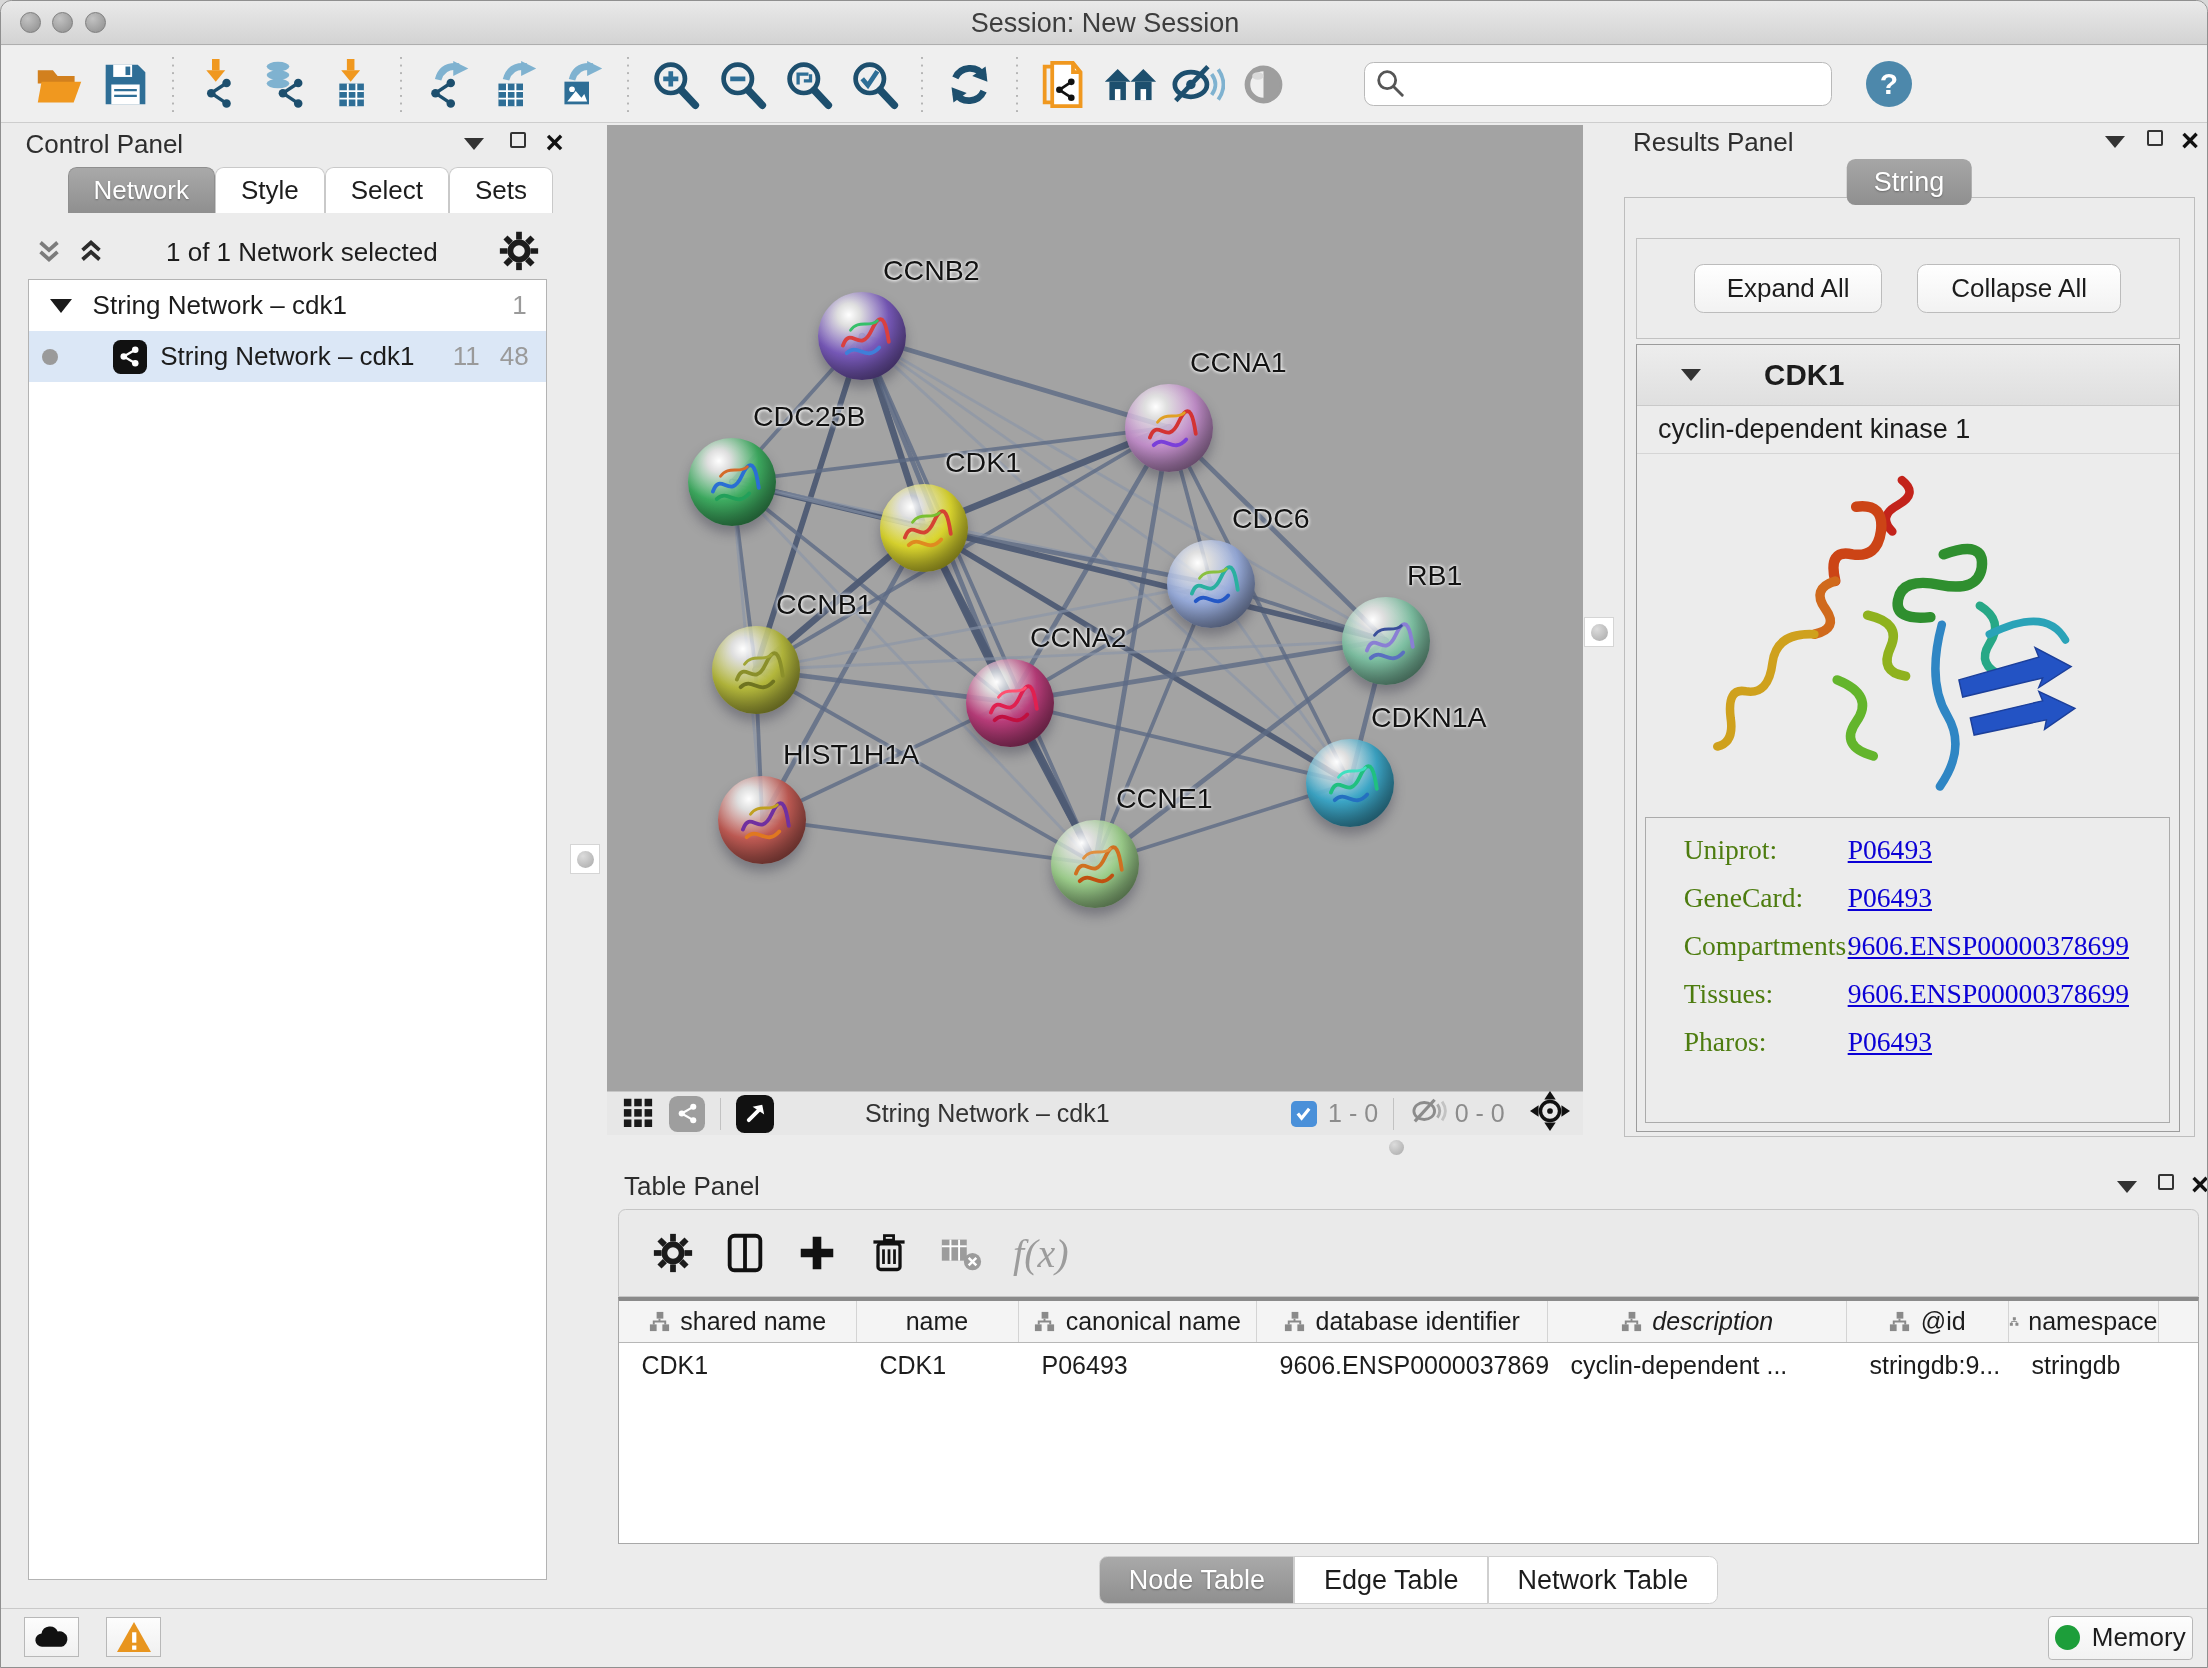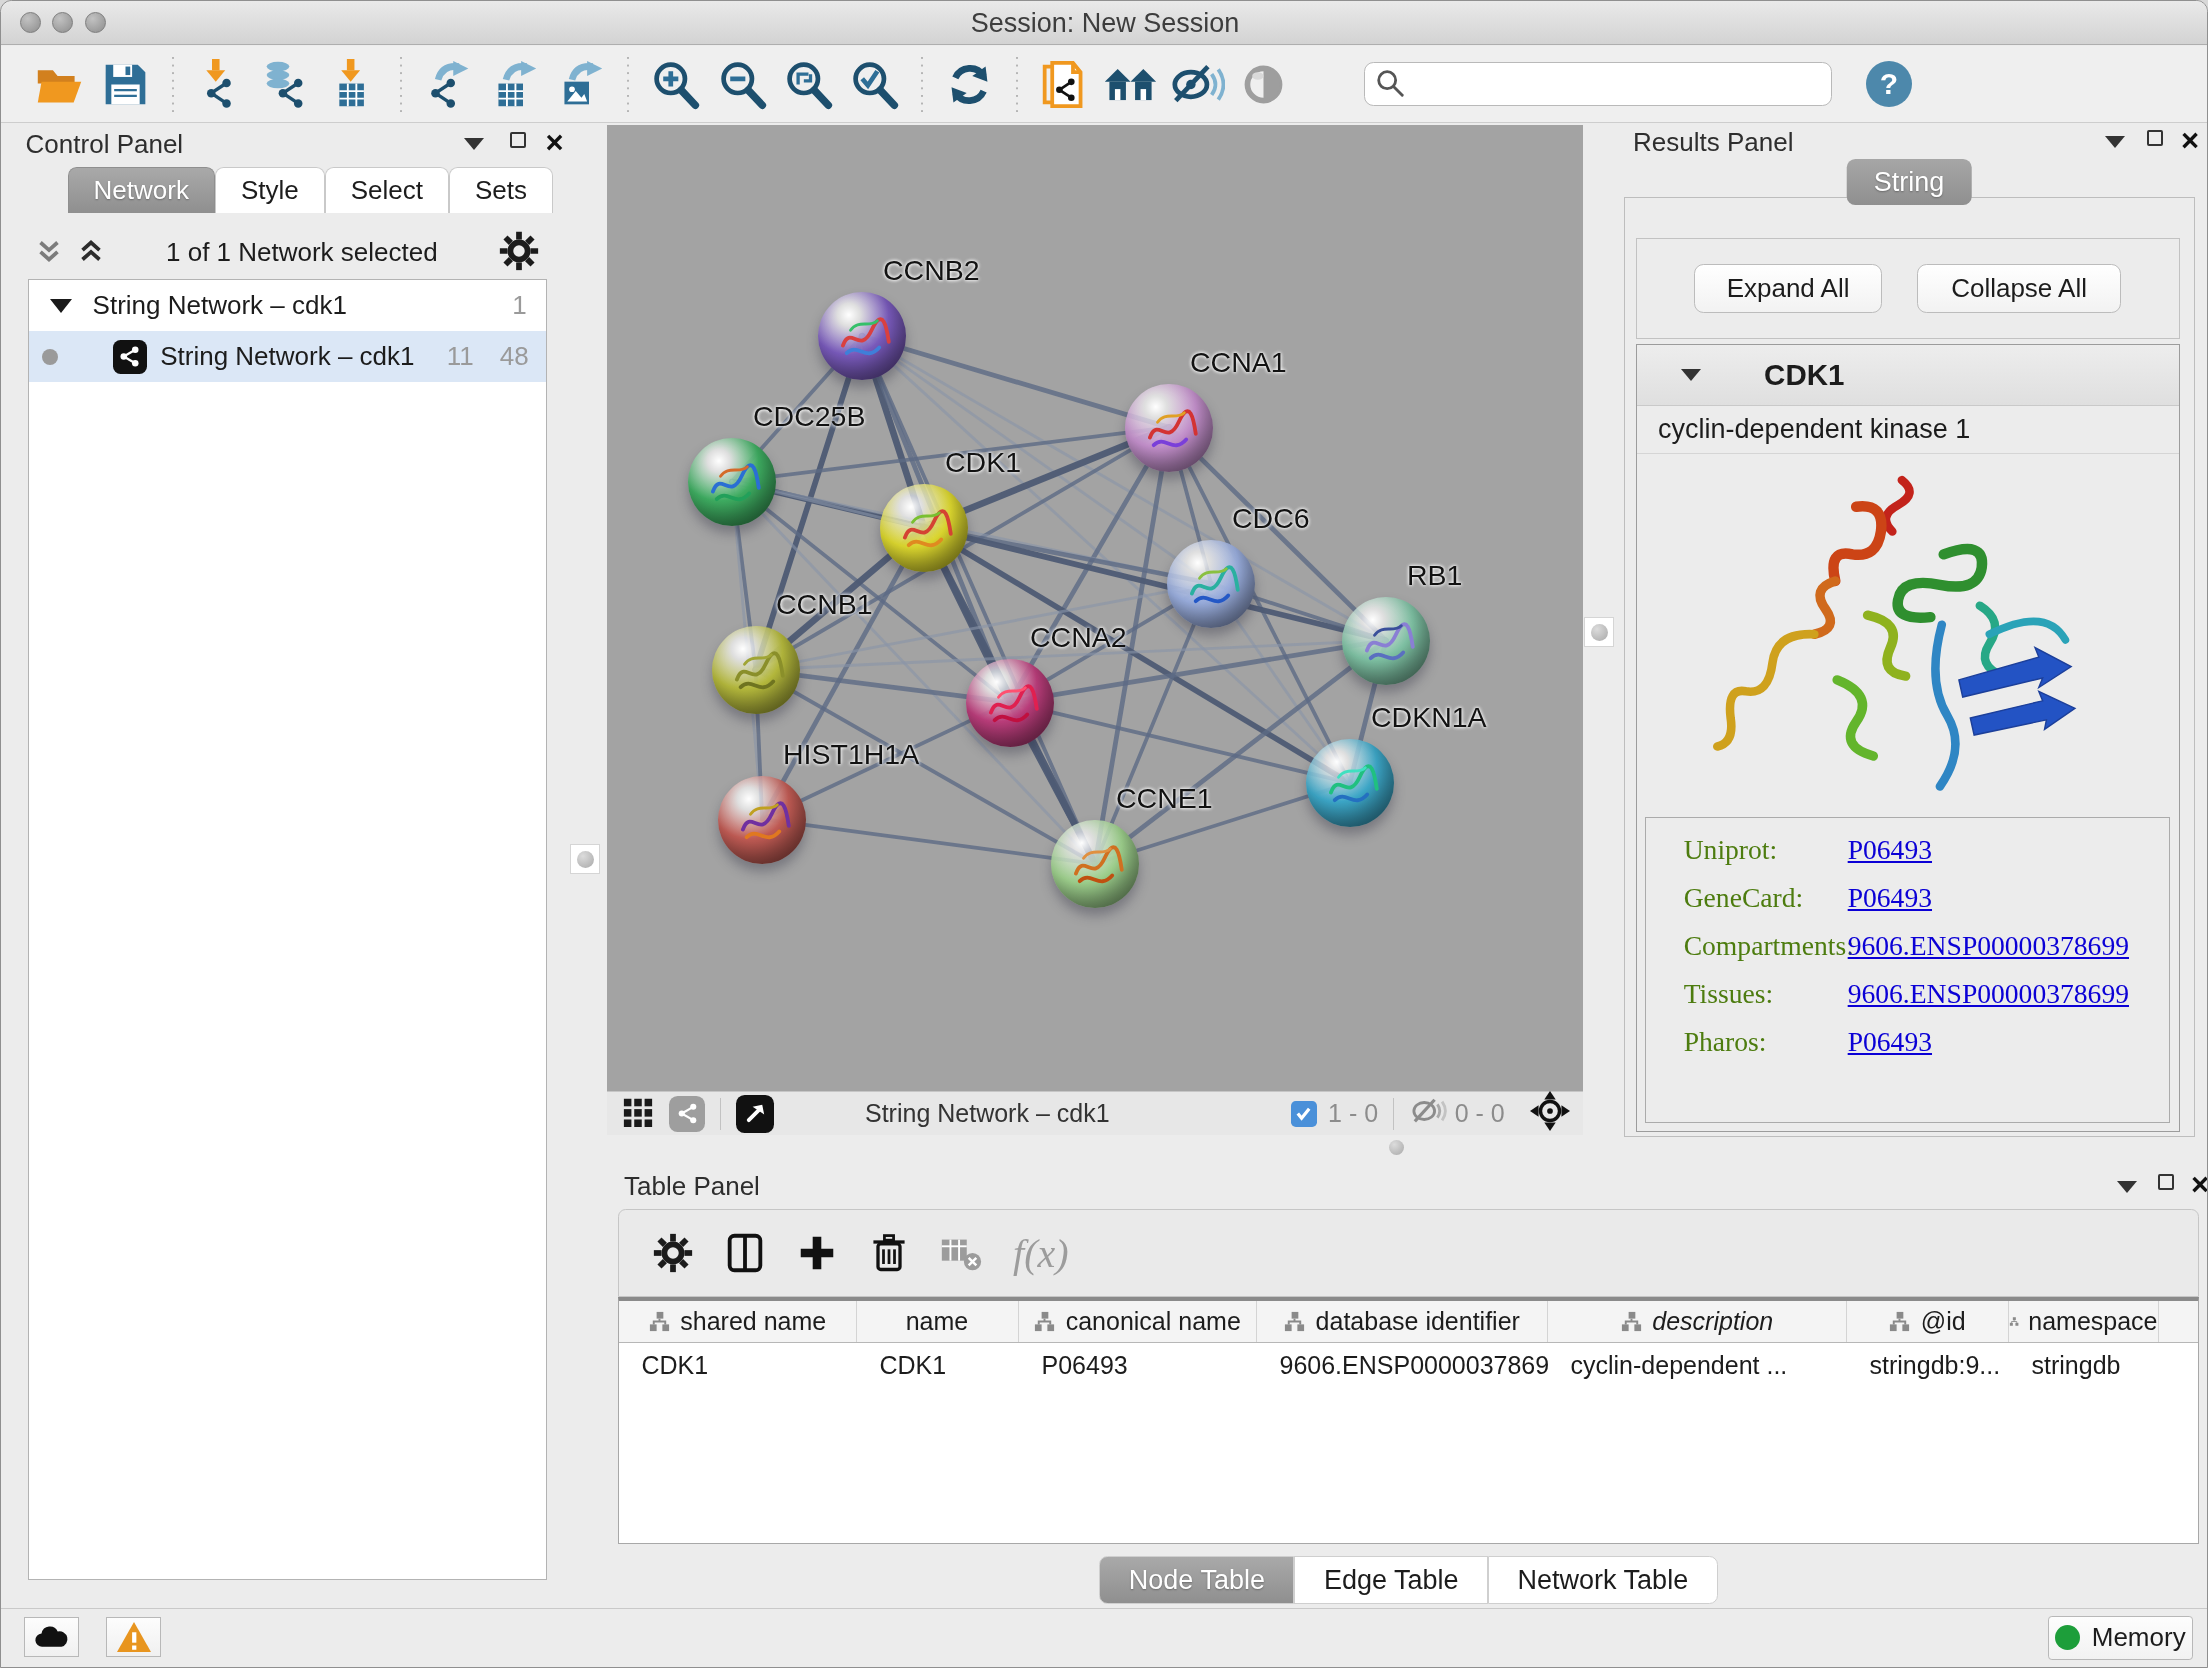--- a/index.html
+++ b/index.html
@@ -400,21 +400,21 @@
           <svg width="23" height="23" viewBox="0 0 24 24">
               <circle cx="6" cy="12" r="3.4" fill="#fff"></circle>
               <circle cx="18" cy="5" r="3.4" fill="#fff"></circle>
               <circle cx="18" cy="19" r="3.4" fill="#fff"></circle>
               <line x1="6" y1="12" x2="18" y2="5" stroke="#fff" stroke-width="2.4"></line>
               <line x1="6" y1="12" x2="18" y2="19" stroke="#fff" stroke-width="2.4"></line>
             </svg>
         </span>
         <span style="margin-left:13.3px">String Network – cdk1</span>
         <span class="count" style="margin-left:auto">11</span>
-        <span class="count" style="margin-left:26px;margin-right:17px">48</span>
+        <span class="count" style="margin-left:20px;margin-right:17px">48</span>
       </div>
     </div>
   </div>
 
   <div id="net-canvas" class="abs"><svg width="976" height="966" viewBox="0 0 1026 1016">
         <line x1="268" y1="222" x2="591" y2="318" stroke="#5d6a84" stroke-width="5" stroke-opacity="0.8" stroke-linecap="round"></line>
         <line x1="268" y1="222" x2="131" y2="375" stroke="#5d6a84" stroke-width="4" stroke-opacity="0.8" stroke-linecap="round"></line>
         <line x1="268" y1="222" x2="333" y2="423" stroke="#4e5b74" stroke-width="7" stroke-opacity="0.95" stroke-linecap="round"></line>
         <line x1="268" y1="222" x2="635" y2="482" stroke="#8894a8" stroke-width="3" stroke-opacity="0.6" stroke-linecap="round"></line>
         <line x1="268" y1="222" x2="819" y2="542" stroke="#8894a8" stroke-width="3" stroke-opacity="0.6" stroke-linecap="round"></line>

